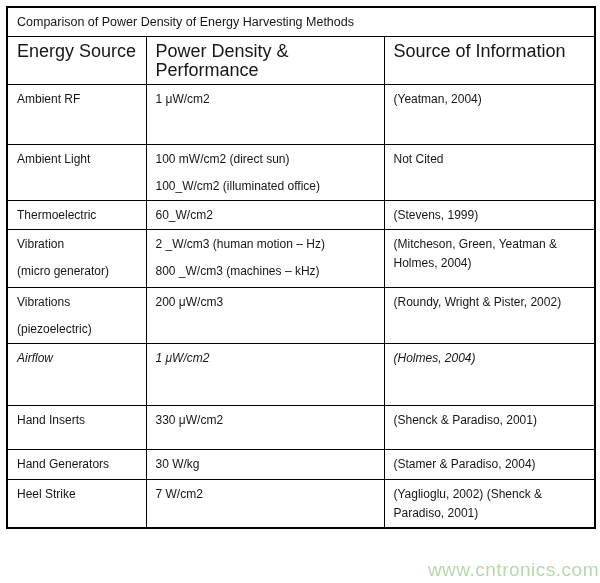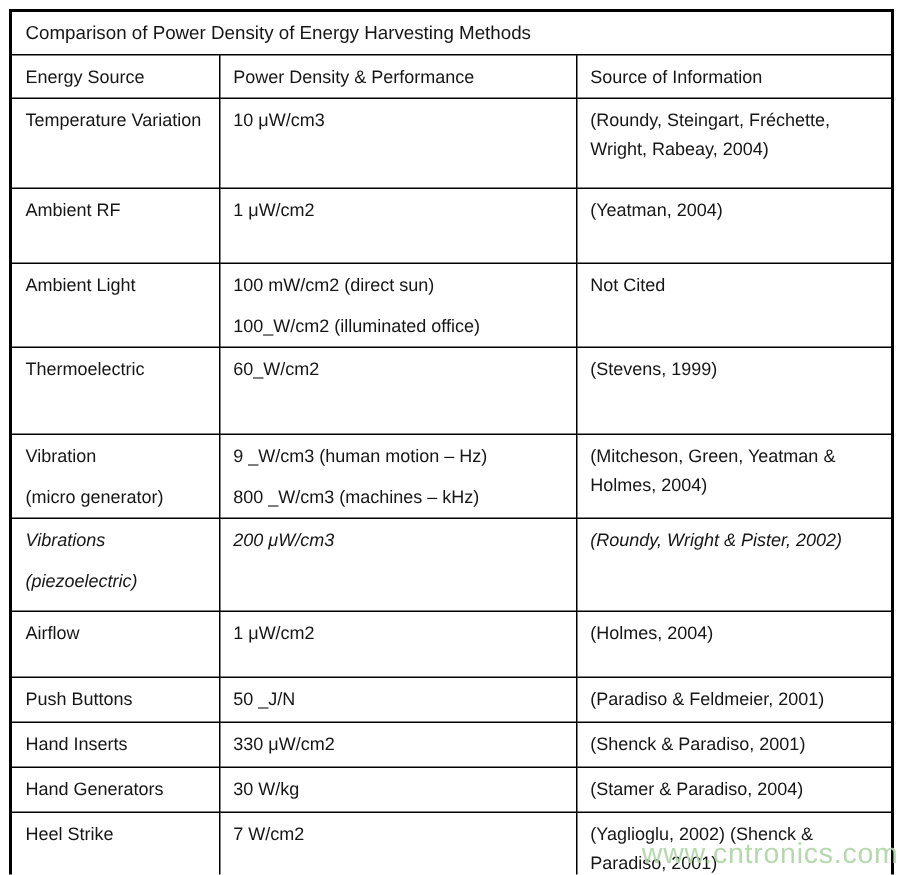--- a/index.html
+++ b/index.html
@@ -35,21 +35,21 @@
     padding: 5px 5px 4px 9px;
   }
 
   tr.title-row { height: 28px; }
   tr.title-row td {
     font-size: 12.5px;
     padding: 5px 8px 4px 9px;
   }
   tr.header-row { height: 27px; }
   tr.header-row th {
-    font-size: 12px;
+    font-size: 18px;
     padding-top: 5px;
   }
 
   td.c-power, td.c-cite { padding-left: 10px; padding-right: 6px; }
 
   .cell-line + .cell-line { margin-top: 8px; }
 
   
   tbody.rows tr:nth-child(1)  { height: 60px; }
   tbody.rows tr:nth-child(2)  { height: 50px; }
@@ -97,31 +97,20 @@
       <tr class="header-row">
         <th>Energy Source</th>
         <th>Power Density &amp; Performance</th>
         <th>Source of Information</th>
       </tr>
     </thead>
     <tbody class="rows">
 
         <tr>
           <td class="c-source">
-            <div class="cell-line">Temperature Variation</div>
-          </td>
-          <td class="c-power">
-            <div class="cell-line">10 μW/cm3</div>
-          </td>
-          <td class="c-cite">
-            <div class="cell-line">(Roundy, Steingart, Fréchette, Wright, Rabeay, 2004)</div>
-          </td>
-        </tr>
-        <tr>
-          <td class="c-source">
             <div class="cell-line">Ambient RF</div>
           </td>
           <td class="c-power">
             <div class="cell-line">1 μW/cm2</div>
           </td>
           <td class="c-cite">
             <div class="cell-line">(Yeatman, 2004)</div>
           </td>
         </tr>
         <tr>
@@ -146,21 +135,21 @@
           <td class="c-cite">
             <div class="cell-line">(Stevens, 1999)</div>
           </td>
         </tr>
         <tr>
           <td class="c-source">
             <div class="cell-line">Vibration</div>
             <div class="cell-line">(micro generator)</div>
           </td>
           <td class="c-power">
-            <div class="cell-line">9 _W/cm3 (human motion – Hz)</div>
+            <div class="cell-line">2 _W/cm3 (human motion – Hz)</div>
             <div class="cell-line">800 _W/cm3 (machines – kHz)</div>
           </td>
           <td class="c-cite">
             <div class="cell-line">(Mitcheson, Green, Yeatman &amp; Holmes, 2004)</div>
           </td>
         </tr>
         <tr>
           <td class="c-source">
             <div class="cell-line">Vibrations</div>
             <div class="cell-line">(piezoelectric)</div>
@@ -178,31 +167,20 @@
           </td>
           <td class="c-power">
             <div class="cell-line">1 μW/cm2</div>
           </td>
           <td class="c-cite">
             <div class="cell-line">(Holmes, 2004)</div>
           </td>
         </tr>
         <tr>
           <td class="c-source">
-            <div class="cell-line">Push Buttons</div>
-          </td>
-          <td class="c-power">
-            <div class="cell-line">50 _J/N</div>
-          </td>
-          <td class="c-cite">
-            <div class="cell-line">(Paradiso &amp; Feldmeier, 2001)</div>
-          </td>
-        </tr>
-        <tr>
-          <td class="c-source">
             <div class="cell-line">Hand Inserts</div>
           </td>
           <td class="c-power">
             <div class="cell-line">330 μW/cm2</div>
           </td>
           <td class="c-cite">
             <div class="cell-line">(Shenck &amp; Paradiso, 2001)</div>
           </td>
         </tr>
         <tr>

